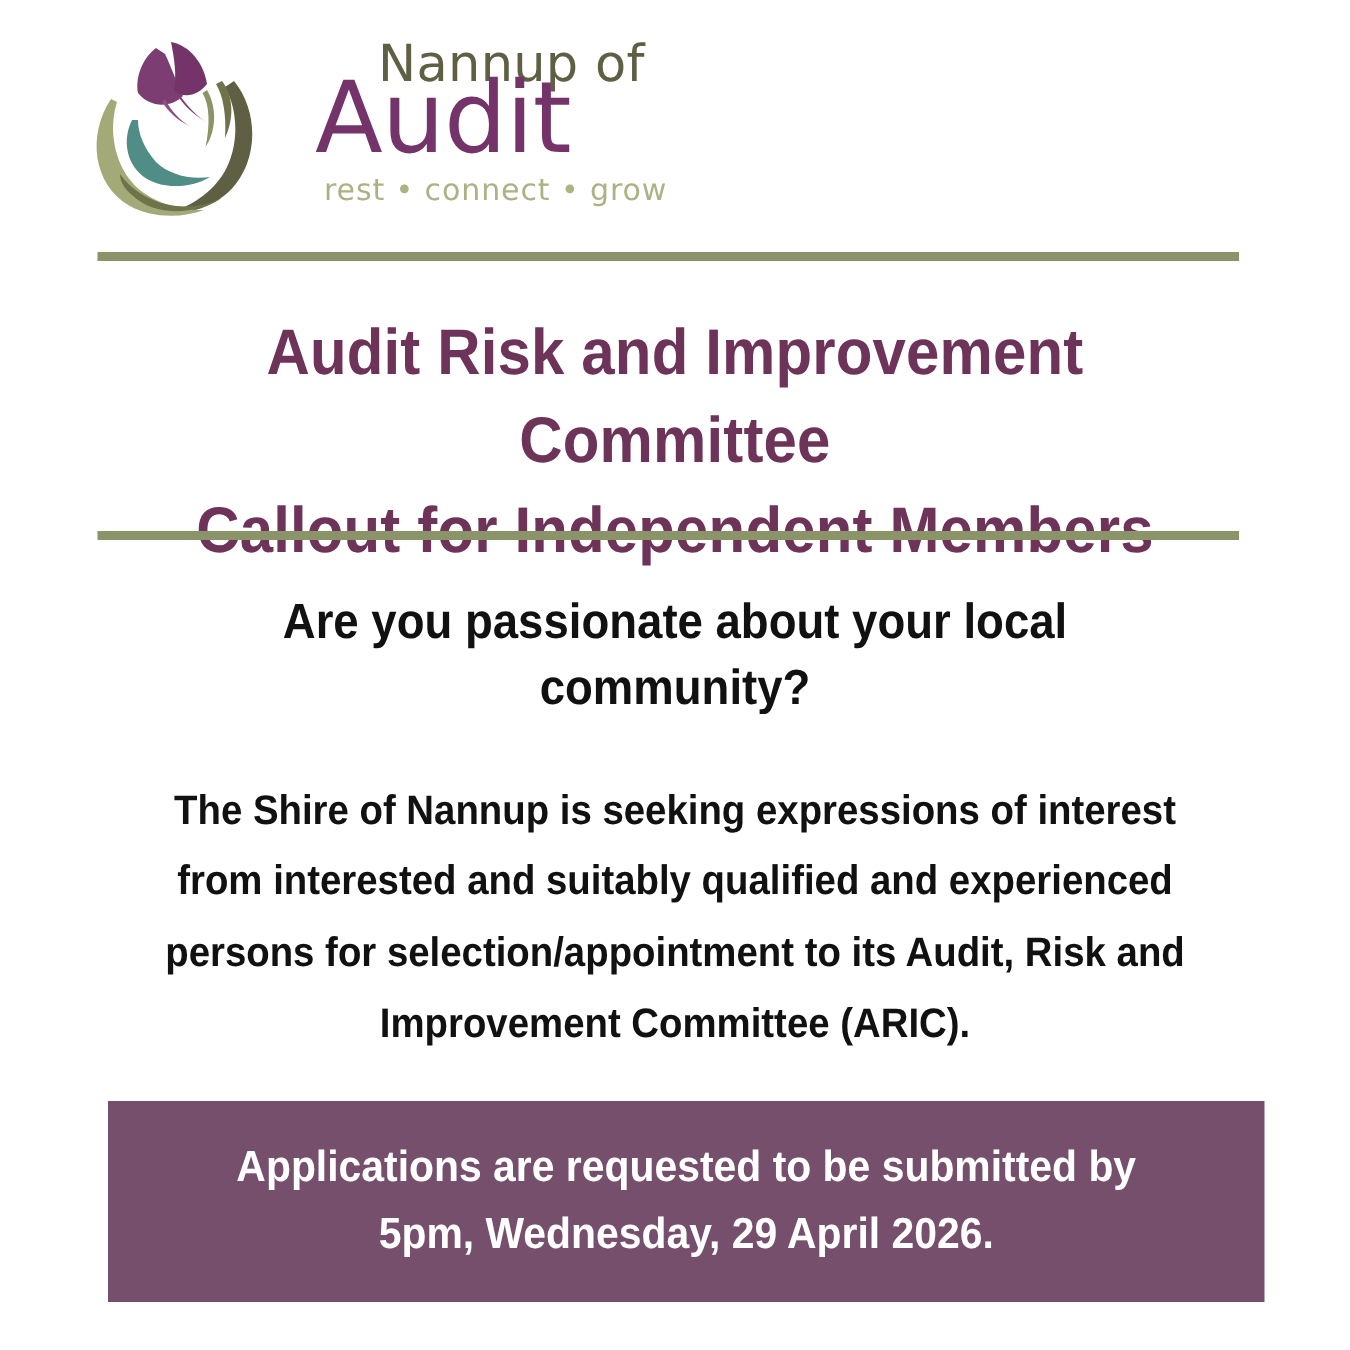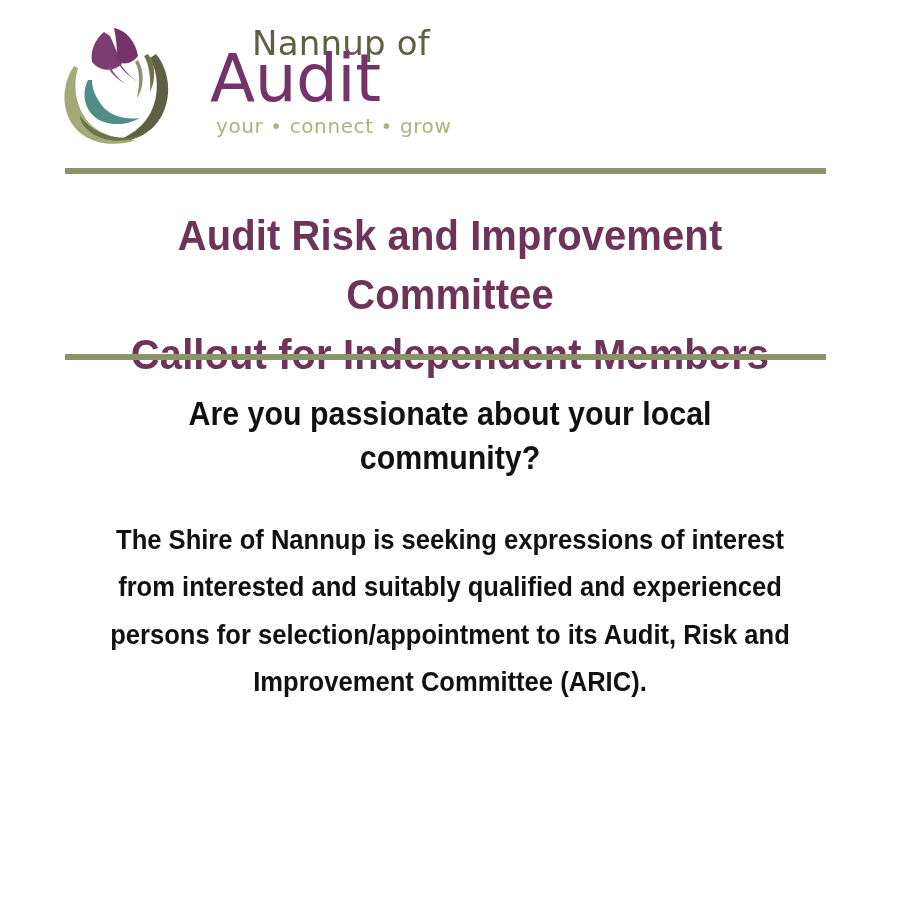--- a/index.html
+++ b/index.html
@@ -192,21 +192,21 @@
         <path d="M52 12 C44 18 38 30 40 42 C48 52 62 52 70 44 C66 36 62 24 58 16 Z" fill="#7c3d72"></path>
         <path d="M62 8 C74 10 84 22 86 36 C80 44 70 46 64 40 C66 30 64 18 62 8 Z" fill="#74346a"></path>
         <path d="M68 44 C74 52 80 58 86 62 C80 58 72 52 68 46 Z" fill="#7c3d72"></path>
         <path d="M58 46 C62 54 68 60 74 64 C66 60 60 54 56 48 Z" fill="#8c5181"></path>
       </svg>
     </div>
 
     <div class="logo-word">
       <div class="word-shire">Nannup of</div>
       <div class="word-nannup">Audit</div>
-      <div class="word-tagline">your • connect • grow</div>
+      <div class="word-tagline">rest • connect • grow</div>
     </div>
   </div>
 
   <div class="rule rule-top"></div>
 
   <div class="title">
     <span class="title-line">Audit Risk and Improvement Committee</span>
     <span class="title-line">Callout for Independent Members</span>
   </div>
 
@@ -217,14 +217,20 @@
     <span class="subhead-line">community?</span>
   </div>
 
   <div class="body-copy">
     <span class="body-line">The Shire of Nannup is seeking expressions of interest</span>
     <span class="body-line">from interested and suitably qualified and experienced</span>
     <span class="body-line">persons for selection/appointment to its Audit, Risk and</span>
     <span class="body-line">Improvement Committee (ARIC).</span>
   </div>
 
+  <div class="banner">
+    <div class="banner-text">
+      <span class="banner-line">Applications are requested to be submitted by</span>
+      <span class="banner-line">5pm, Wednesday, 29 April 2026.</span>
+    </div>
+  </div>
 
 </div>
 
 </body></html>

